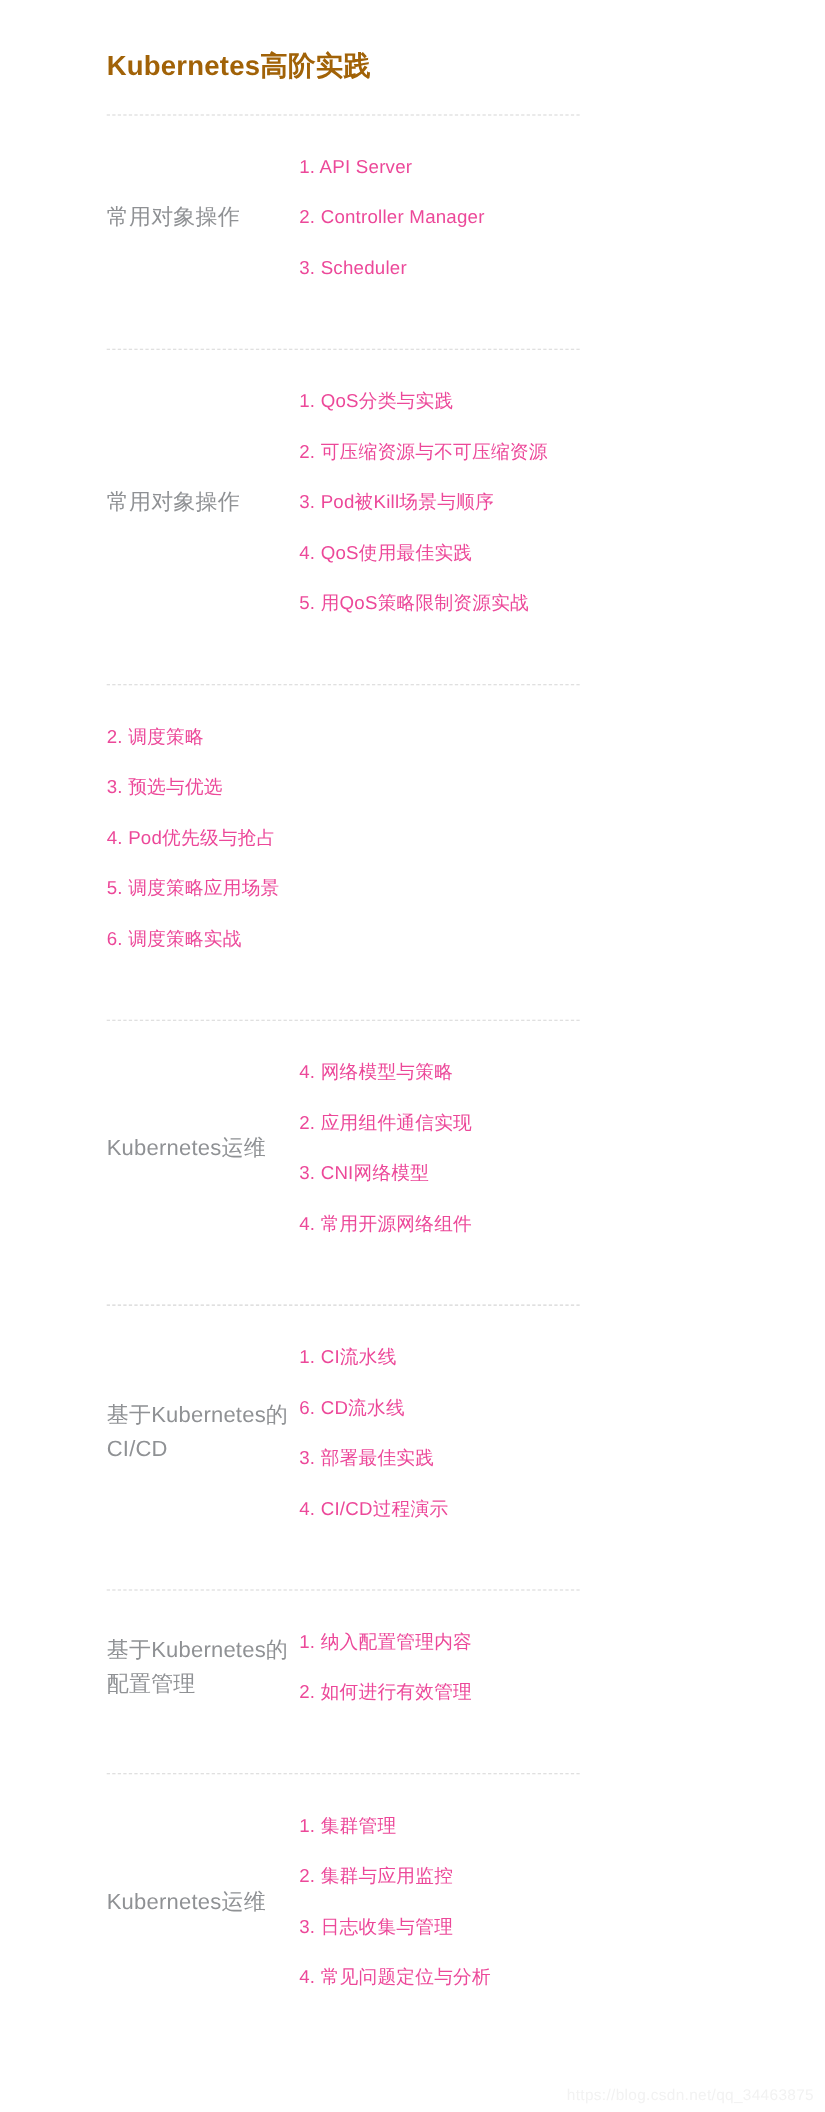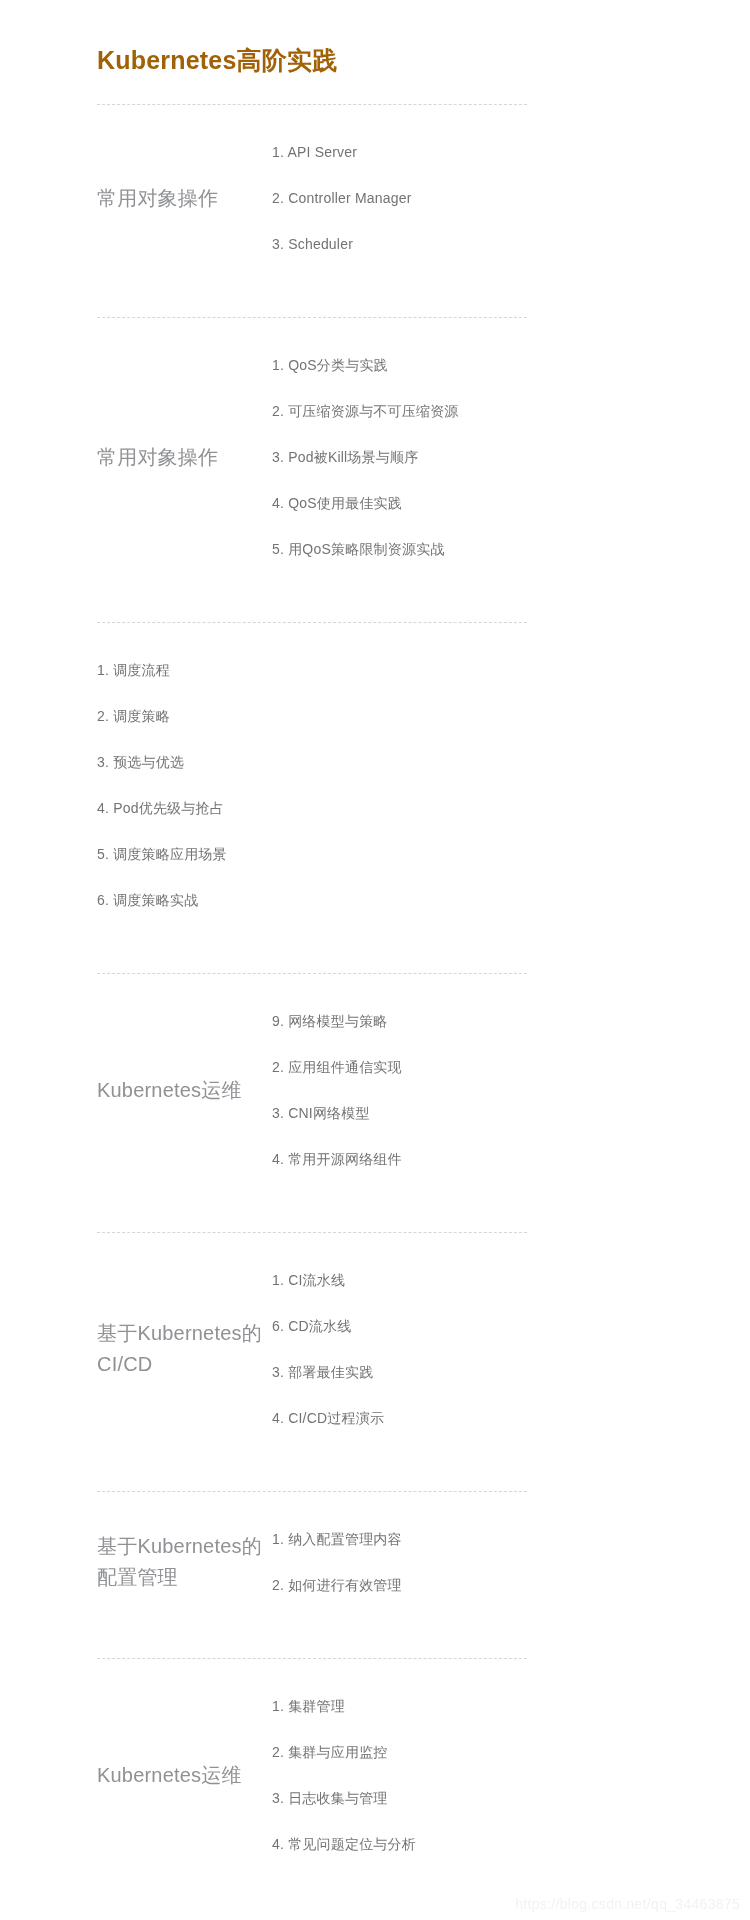--- a/index.html
+++ b/index.html
@@ -61,23 +61,23 @@
     padding-right: 6px;
     box-sizing: border-box;
   }
   .row-items {
     flex: 1 1 auto;
     display: flex;
     flex-direction: column;
     justify-content: center;
   }
   .item {
-    font-size: 14px;
+    font-size: 17px;
     line-height: 30px;
-    color: #737373;
+    color: #ec4899;
     letter-spacing: 0.2px;
     padding: 8px 0;
     white-space: nowrap;
   }
   .watermark {
     position: absolute;
     right: 10px;
     bottom: 8px;
     font-size: 14px;
     color: #f2f2f2;
@@ -111,33 +111,32 @@
           <div class="item">1. QoS分类与实践</div>
           <div class="item">2. 可压缩资源与不可压缩资源</div>
           <div class="item">3. Pod被Kill场景与顺序</div>
           <div class="item">4. QoS使用最佳实践</div>
           <div class="item">5. 用QoS策略限制资源实战</div>
         </div>
       </div>
       <div class="divider"></div>
       <div class="row">
         <div class="row-items">
-          <div class="item">1. 调度流程</div>
           <div class="item">2. 调度策略</div>
           <div class="item">3. 预选与优选</div>
           <div class="item">4. Pod优先级与抢占</div>
           <div class="item">5. 调度策略应用场景</div>
           <div class="item">6. 调度策略实战</div>
         </div>
       </div>
       <div class="divider"></div>
       <div class="row">
         <div class="row-label">Kubernetes运维</div>
         <div class="row-items">
-          <div class="item">9. 网络模型与策略</div>
+          <div class="item">4. 网络模型与策略</div>
           <div class="item">2. 应用组件通信实现</div>
           <div class="item">3. CNI网络模型</div>
           <div class="item">4. 常用开源网络组件</div>
         </div>
       </div>
       <div class="divider"></div>
       <div class="row">
         <div class="row-label">基于Kubernetes的CI/CD</div>
         <div class="row-items">
           <div class="item">1. CI流水线</div>

